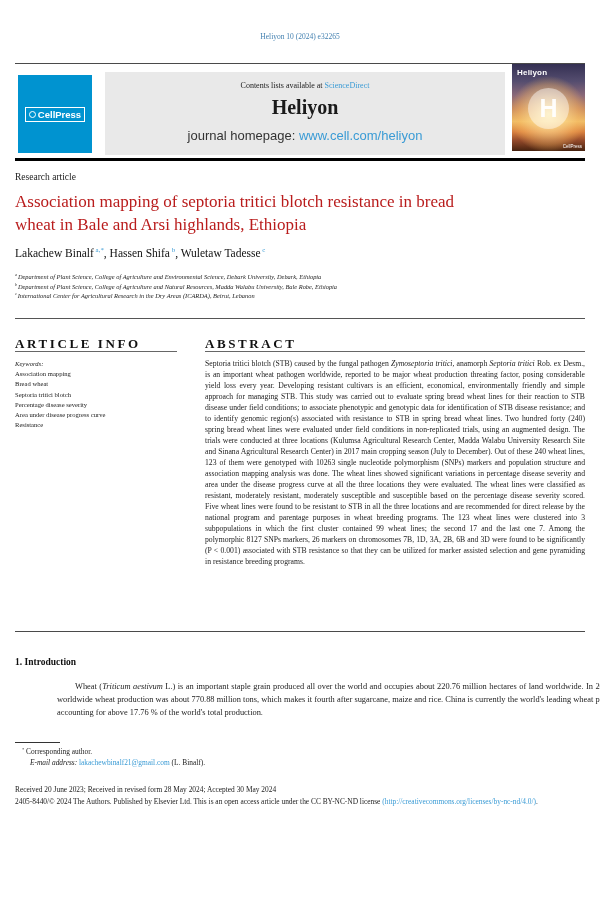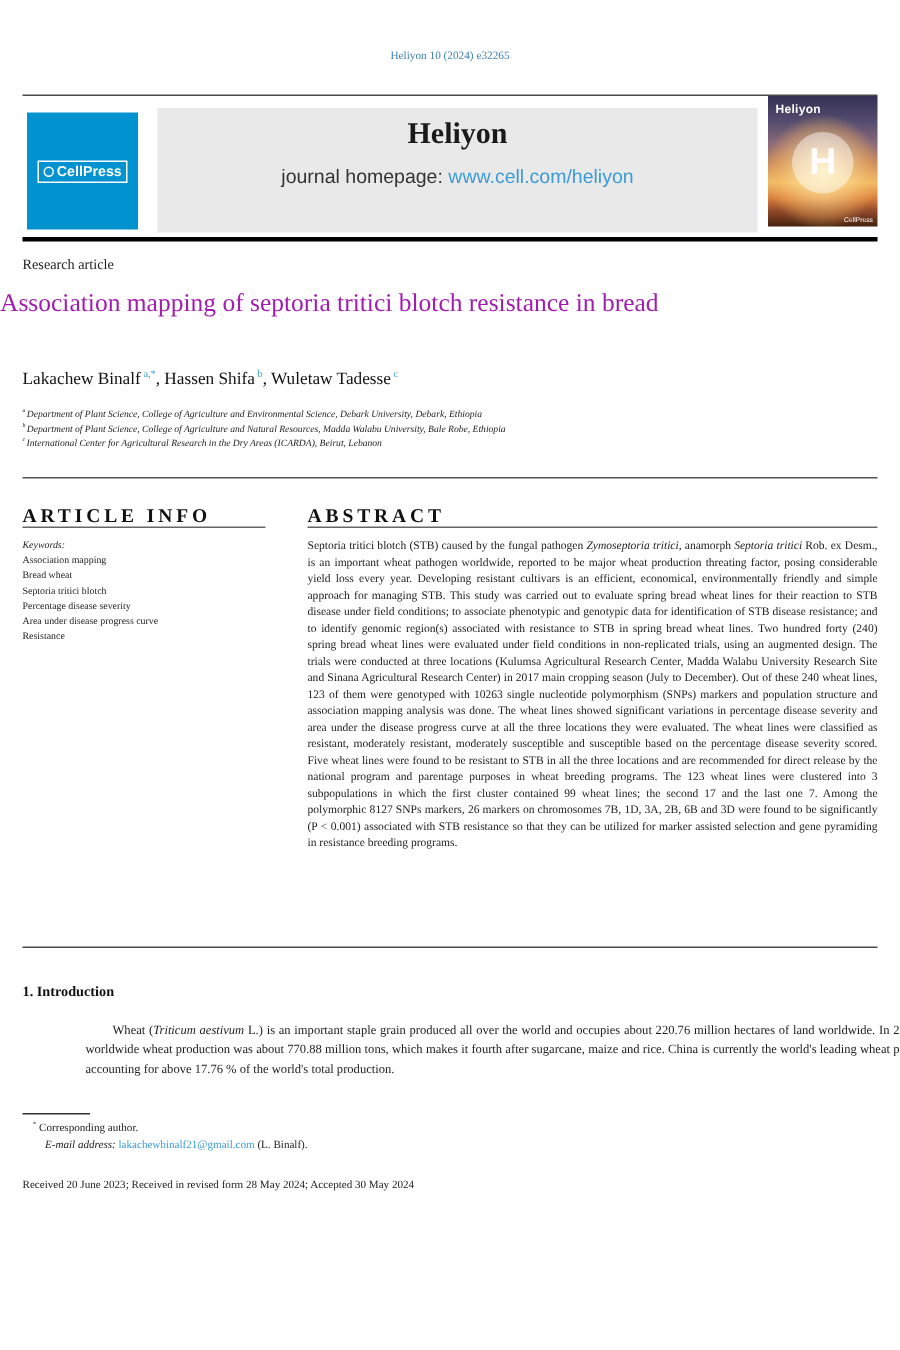--- a/index.html
+++ b/index.html
@@ -40,21 +40,21 @@
   .cover-circle{position:absolute;left:16px;top:24px;width:41px;height:41px;border-radius:50%;
                 background:rgba(255,255,255,0.45);display:flex;align-items:center;justify-content:center;}
   .cover-h{font-family:"Liberation Sans", sans-serif;font-size:25px;font-weight:bold;color:rgba(255,255,255,0.95);}
   .cover-brand{position:absolute;right:3px;bottom:2px;font-family:"Liberation Sans", sans-serif;
                font-size:4.5px;color:#fff;}
 
   .thickrule{position:absolute;top:158px;left:15px;width:570px;height:3px;background:var(--rule-dark);}
 
   .research-article{position:absolute;top:172px;left:15px;font-size:9.5px;color:#222;}
 
-  .title{position:absolute;top:190px;left:0;width:562px;font-size:17px;line-height:1.38;color:#a21caf;}
+  .title{position:absolute;top:190px;left:15px;width:562px;font-size:17px;line-height:1.38;color:#b91c1c;}
 
   .authors{position:absolute;top:247px;left:15px;font-size:11.5px;color:#111;}
   .sp{vertical-align:super;font-size:60%;line-height:0;}
 
   .affils{position:absolute;top:272px;left:15px;width:570px;font-size:6.4px;line-height:1.5;color:#222;}
   .it{font-style:italic;}
 
   .affil-rule{position:absolute;top:318px;left:15px;width:570px;border-top:1.2px solid var(--rule-mid);}
 
   .sec-head{position:absolute;top:336px;font-size:13px;font-weight:600;letter-spacing:2.6px;color:#111;}
@@ -93,38 +93,40 @@
   <div class="toprule"></div>
 
   <div class="banner">
     <div class="cp-logo">
       <span class="cp-inner">
         <span class="cp-cell"></span>
         <span>CellPress</span>
       </span>
     </div>
     <div class="gray-box">
+      <div class="contents-line"><span>Contents lists available at </span><span class="lk">ScienceDirect</span></div>
       <div class="journal-name">Heliyon</div>
       <div class="homepage-line"><span>journal homepage: </span><span class="lk">www.cell.com/heliyon</span></div>
     </div>
     <div class="cover">
       <div class="cover-title">Heliyon</div>
       <div class="cover-circle">
         <span class="cover-h">H</span>
       </div>
       <div class="cover-brand">CellPress</div>
     </div>
   </div>
 
   <div class="thickrule"></div>
 
   <div class="research-article">Research article</div>
 
   <div class="title">
     <div>Association mapping of septoria tritici blotch resistance in bread</div>
+    <div>wheat in Bale and Arsi highlands, Ethiopia</div>
   </div>
 
   <div class="authors"><span>Lakachew Binalf</span><span class="lk sp"> a,*</span><span>, Hassen Shifa</span><span class="lk sp"> b</span><span>, Wuletaw Tadesse</span><span class="lk sp"> c</span></div>
 
   <div class="affils">
     <div><span class="it sp">a </span><span class="it">Department of Plant Science, College of Agriculture and Environmental Science, Debark University, Debark, Ethiopia</span></div>
     <div><span class="it sp">b </span><span class="it">Department of Plant Science, College of Agriculture and Natural Resources, Madda Walabu University, Bale Robe, Ethiopia</span></div>
     <div><span class="it sp">c </span><span class="it">International Center for Agricultural Research in the Dry Areas (ICARDA), Beirut, Lebanon</span></div>
   </div>
 
@@ -153,15 +155,16 @@
 
   <div class="intro-head">1. Introduction</div>
   <div class="intro-para"><span>Wheat (</span><span class="it">Triticum aestivum</span><span> L.) is an important staple grain produced all over the world and occupies about 220.76 million hectares of land worldwide. In 2021, the worldwide wheat production was about 770.88 million tons, which makes it fourth after sugarcane, maize and rice. China is currently the world's leading wheat producer, accounting for above 17.76 % of the world's total production.</span></div>
 
   <div class="fn-rule"></div>
   <div class="fn1"><span class="sp">*</span><span> Corresponding author.</span></div>
   <div class="fn2"><span class="it">E-mail address: </span><span class="lk">lakachewbinalf21@gmail.com</span><span> (L. Binalf).</span></div>
 
   <div class="bottom">
     <div>Received 20 June 2023; Received in revised form 28 May 2024; Accepted 30 May 2024</div>
+    <div class="license-para"><span>2405-8440/© 2024 The Authors. Published by Elsevier Ltd. This is an open access article under the CC BY-NC-ND license </span><span class="lk">(http://creativecommons.org/licenses/by-nc-nd/4.0/)</span><span>.</span></div>
   </div>
 
 </div>
 
 </body></html>

